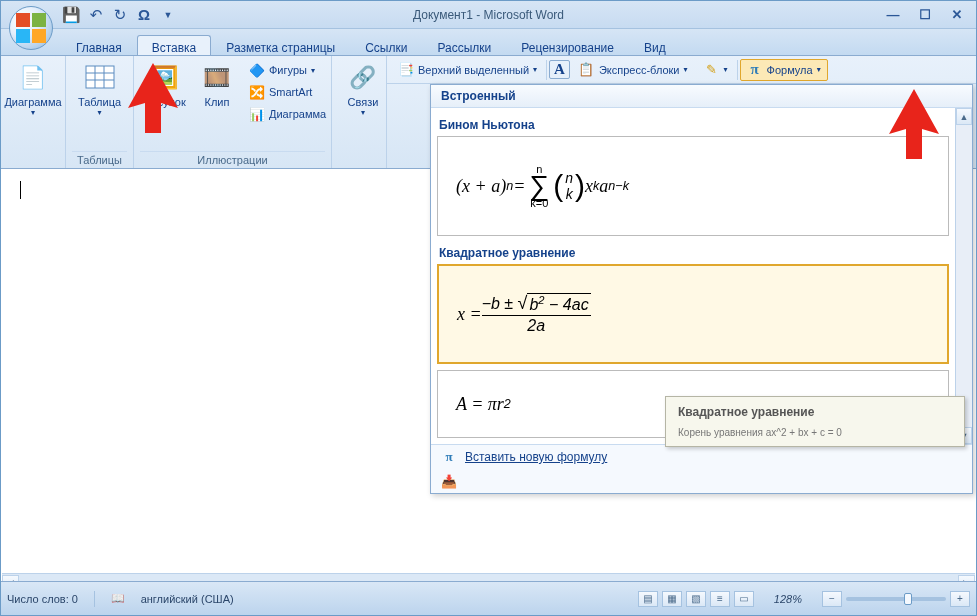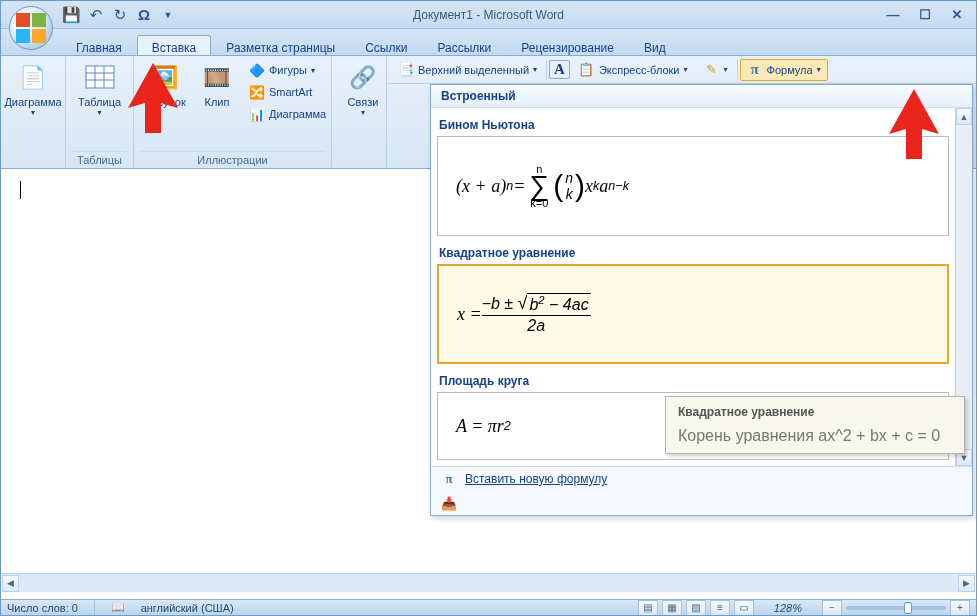--- a/index.html
+++ b/index.html
@@ -53,32 +53,32 @@
 .gallery-item-preview { border: 1px solid #bbb; background: #fff; height: 100px; display: flex; align-items: center; justify-content: flex-start; padding: 0 18px; font-family: "Cambria Math", "Times New Roman", serif; font-size: 18px; font-style: italic; color: #000; }
 .gallery-item.hover .gallery-item-preview { border: 2px solid #e0a72d; background: #fff9e5; }
 .gallery-footer { border-top: 1px solid #c8dbf0; background: #f5f9fe; }
 .gallery-foot-row { display: flex; align-items: center; gap: 8px; padding: 4px 10px; font-size: 12px; color: #15428b; }
 .gallery-foot-row.dim { color: #9aa; }
 .underline { text-decoration: underline; }
 
 
 .tooltip { position: absolute; top: 395px; left: 664px; width: 300px; background: #f7f7ed; border: 1px solid #b5b5a5; padding: 8px 12px; font-size: 12px; box-shadow: 2px 2px 4px rgba(0,0,0,.2); z-index: 30; }
 .tooltip-title { font-weight: bold; color: #555; margin-bottom: 8px; }
-.tooltip-body { color: #777; font-size: 16px; }
+.tooltip-body { color: #777; font-size: 10px; }
 
 
 .red-arrow { position: absolute; z-index: 50; }
 
 
 .hscroll { position: absolute; bottom: 23px; left: 1px; right: 1px; height: 19px; background: #dbe8f6; border-top:1px solid #bcd2ea; display:flex; align-items:center; }
 .hscroll .sb-btn { width:17px; height:17px; }
 .hscroll-track { flex:1; }
 
 
-.statusbar { position: absolute; bottom:0; left:0; right:0; height: 16px; background: linear-gradient(#d9e7f6,#bcd4ed); border-top: 1px solid #8aabd0; display: flex; align-items: center; font-size: 11px; color: #2b466a; padding: 0 6px; gap: 16px; }
+.statusbar { position: absolute; bottom:0; left:0; right:0; height: 34px; background: linear-gradient(#d9e7f6,#bcd4ed); border-top: 1px solid #8aabd0; display: flex; align-items: center; font-size: 11px; color: #2b466a; padding: 0 6px; gap: 16px; }
 .status-sep { width:1px; height:16px; background:#a5c2e0; }
 .status-right { margin-left: auto; display: flex; align-items: center; gap: 4px; }
 .view-btn { width: 20px; height: 16px; border: 1px solid #a5c2e0; background: linear-gradient(#f5f9fe,#dbe8f6); display:flex; align-items:center; justify-content:center; font-size:10px; color:#4a6a8a; }
 .zoom-slider { width: 100px; height: 4px; background: #a5c2e0; position: relative; border-radius:2px; }
 .zoom-thumb { position:absolute; top:-4px; left:58%; width:8px; height:12px; background:#f5f9fe; border:1px solid #6b9bc7; border-radius:2px; }
 
 
 .math { font-family: "Cambria Math","Times New Roman",serif; font-style: italic; }
 .frac { display:inline-flex; flex-direction:column; align-items:center; vertical-align:middle; font-size:16px; }
 .frac-line { width:100%; border-top:1px solid #000; margin:1px 0; }
@@ -249,21 +249,20 @@
               <span>−b ± <span class="sqrt">
                   <span class="sqrt-sym"></span>
                   <span class="sqrt-body">b<sup>2</sup> − 4ac</span>
                 </span></span>
               <span class="frac-line"></span>
               <span>2a</span>
             </span>
         </div>
       </div>
       <div class="gallery-item">
-        <div class="gallery-item-title">Площадь круга</div>
         <div class="gallery-item-preview math" style="height:68px;">
           A = πr<sup>2</sup>
         </div>
       </div>
     </div>
     <div class="gallery-scrollbar">
       <div class="sb-btn">▲</div>
       <div style="flex:1;"></div>
       <div class="sb-btn">▼</div>
     </div>

